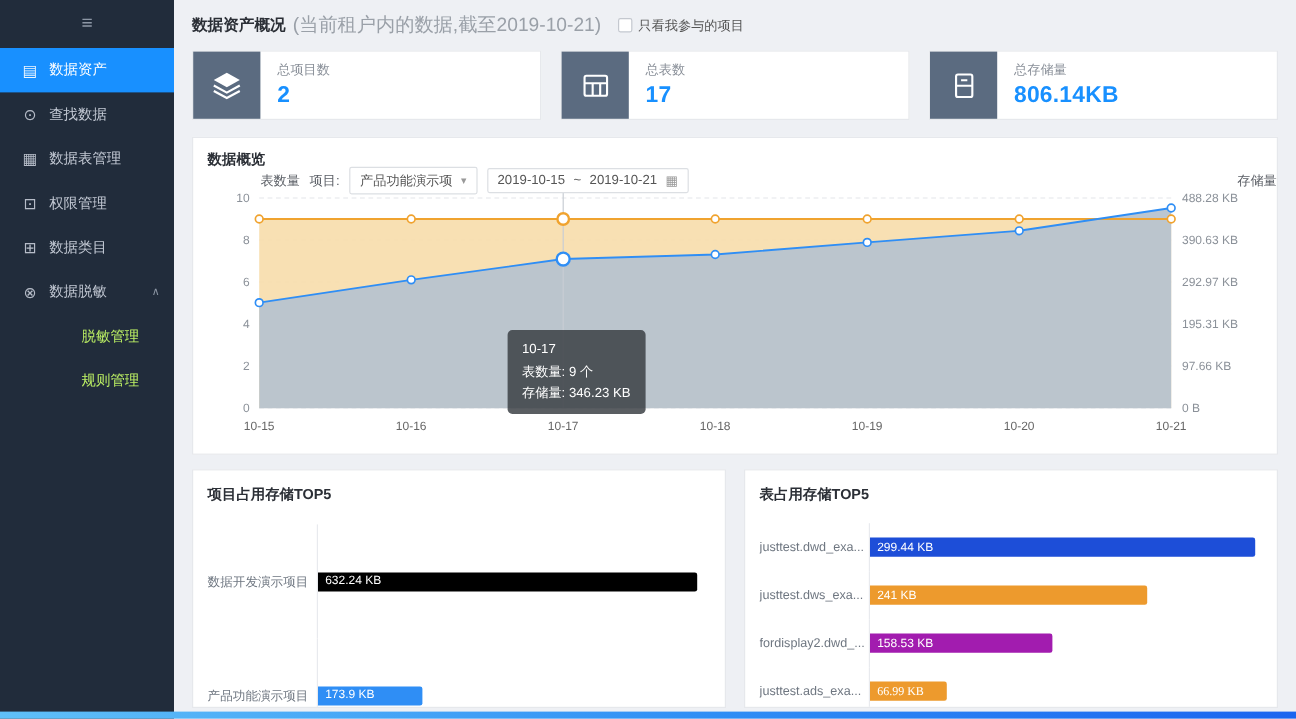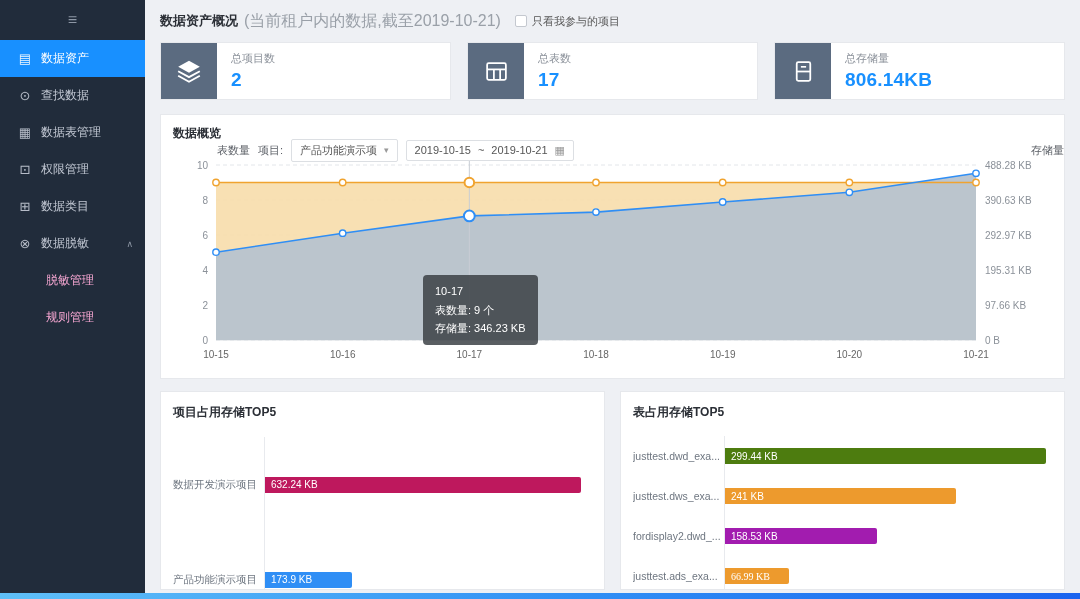--- a/index.html
+++ b/index.html
@@ -10,21 +10,21 @@
   }
   .app { display:flex; width:1080px; height:599px; }
 
   
   .sidebar { width:145px; flex-shrink:0; background:#212c3b; color:#b8bfca; }
   .hamburger { height:40px; display:flex; align-items:center; justify-content:center;
     color:#8d97a5; font-size:16px; cursor:pointer; }
   .side-item { height:37px; display:flex; align-items:center; gap:9px;
     padding:0 12px 0 18px; font-size:12px; color:#c3c9d4; cursor:pointer; white-space:nowrap; }
   .side-item.active { background:#1890ff; color:#fff; }
-  .side-item.child { padding-left:46px; color:#f9a8d4; }
+  .side-item.child { padding-left:68px; color:#bef264; }
   .s-icon { width:14px; text-align:center; font-size:13px; opacity:.92; }
   .s-label { overflow:hidden; }
   .s-caret { margin-left:auto; font-size:9px; color:#8d97a5; }
 
   
   .main { flex:1; padding:10px 15px 0 15px; position:relative; }
   .page-header { display:flex; align-items:center; height:22px; margin-bottom:10px; }
   .page-title { font-size:13px; font-weight:bold; color:#2b2f36; }
   .page-subtitle { font-size:16px; color:#9aa0a8; margin-left:6px; }
   .cb { display:flex; align-items:center; gap:5px; margin-left:14px; font-size:11px; color:#555; cursor:pointer; }
@@ -239,42 +239,42 @@
       </div>
     </section>
 
     <div class="bottom-row">
       <section class="card">
         <div class="card-title">项目占用存储TOP5</div>
         <div class="hbar-chart" id="proj-bars" style="margin-top: 16px;">
             <div class="hrow" style="height: 95px;">
               <div class="hlabel">数据开发演示项目</div>
               <div class="htrack">
-                <div class="hbar" style="width: 316px; background: #be185d;">
+                <div class="hbar" style="width: 316px; background: #000000;">
                   <span class="hval">632.24 KB</span>
                 </div>
               </div>
             </div>
             <div class="hrow" style="height: 95px;">
               <div class="hlabel">产品功能演示项目</div>
               <div class="htrack">
                 <div class="hbar" style="width: 87px; background: rgb(47, 142, 245);">
                   <span class="hval">173.9 KB</span>
                 </div>
               </div>
             </div>
           </div>
       </section>
       <section class="card">
         <div class="card-title">表占用存储TOP5</div>
         <div class="hbar-chart" id="table-bars" style="margin-top: 15px;">
             <div class="hrow" style="height: 40px;">
               <div class="hlabel">justtest.dwd_exa...</div>
               <div class="htrack">
-                <div class="hbar" style="width: 321px; background: #4d7c0f;">
+                <div class="hbar" style="width: 321px; background: #1d4ed8;">
                   <span class="hval">299.44 KB</span>
                 </div>
               </div>
             </div>
             <div class="hrow" style="height: 40px;">
               <div class="hlabel">justtest.dws_exa...</div>
               <div class="htrack">
                 <div class="hbar" style="width: 231px; background: rgb(237, 154, 45);">
                   <span class="hval">241 KB</span>
                 </div>

